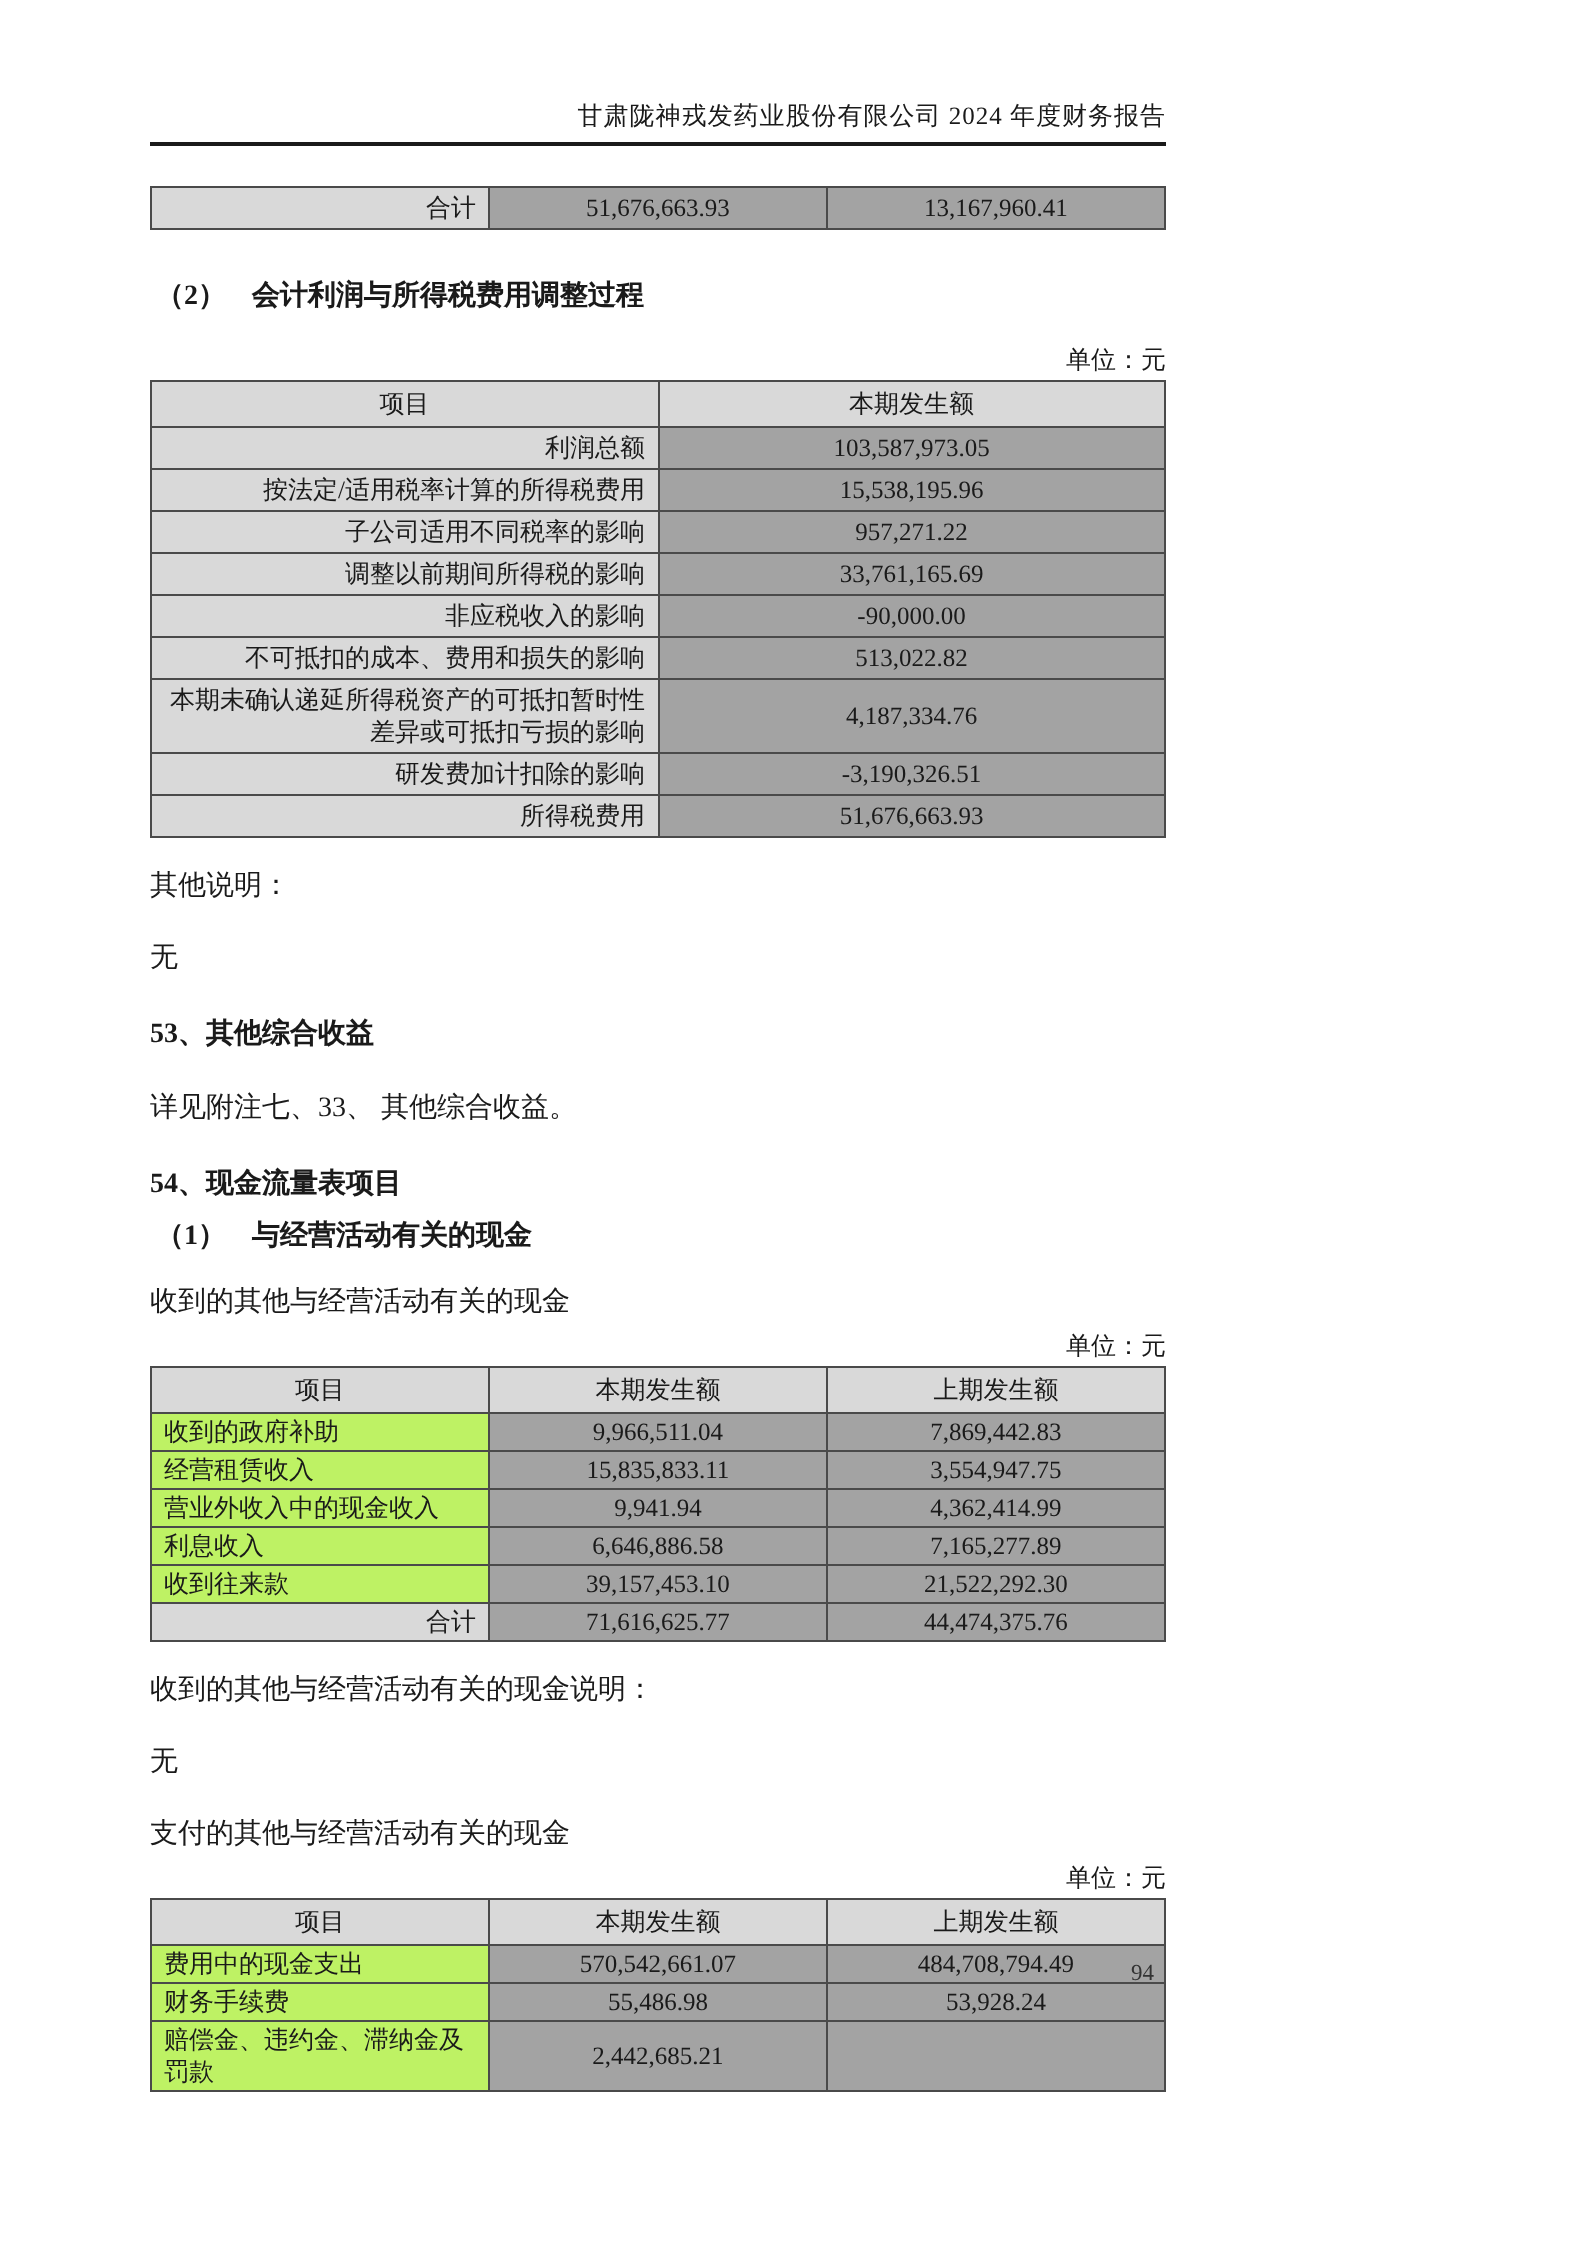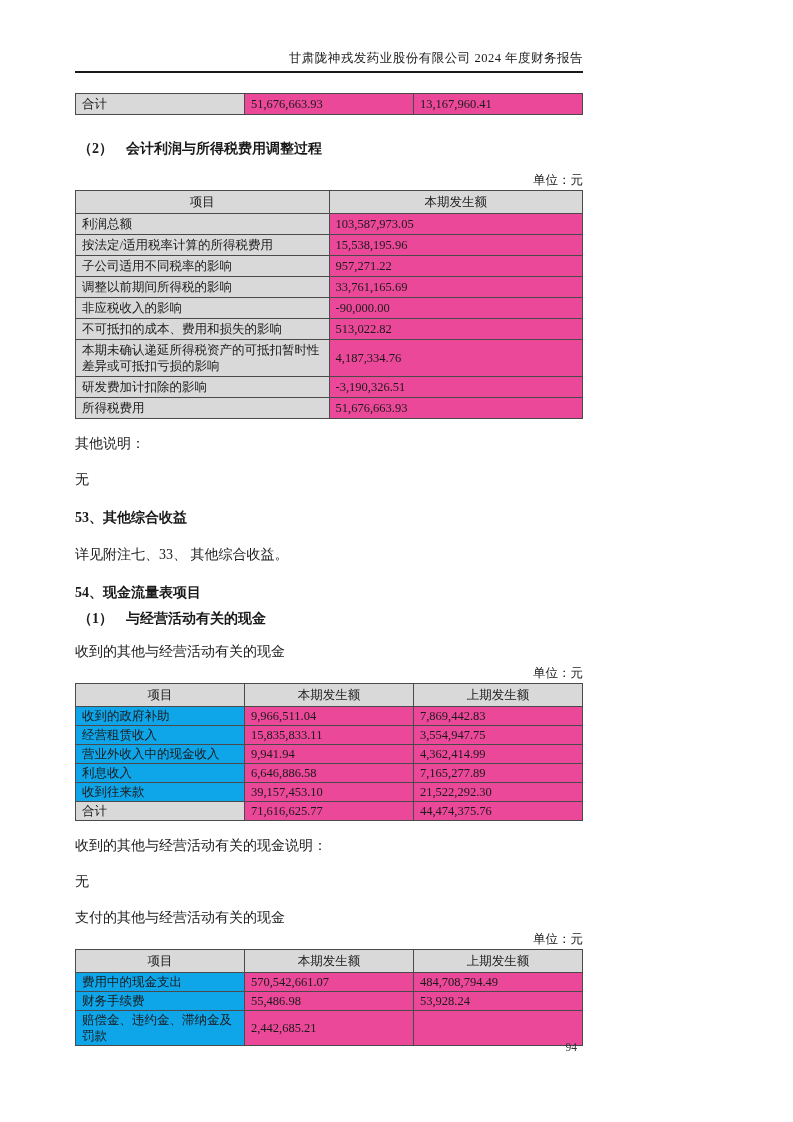--- a/index.html
+++ b/index.html
@@ -61,49 +61,49 @@
   }
   table.data-table th {
     background: #d9d9d9;
     text-align: center;
     padding: 3px 6px;
   }
   table.data-table td { padding: 2px 6px; }
   table.tight td { padding: 1px 6px; }
   td.label-cell {
     background: #d9d9d9;
-    text-align: left;
+    text-align: right;
   }
   td.num-cell {
-    text-align: left;
-    background: #ec4899;
+    text-align: center;
+    background: #a3a3a3;
     font-variant-numeric: tabular-nums;
   }
   td.plain-label {
-    background: #0ea5e9;
+    background: #bef264;
     text-align: left;
   }
   .col-half  { width: 50%; }
   .col-third { width: 33.33%; }
   
   .mt-table-top   { margin-top: 20px; }
   .mt-heading2    { margin-top: 25px; }
   .mt-unit        { margin-top: 14px; }
   .mt-table       { margin-top: 2px; }
   .mt-note        { margin-top: 17px; }
   .mt-para        { margin-top: 20px; }
   .mt-h53         { margin-top: 21px; }
   .mt-h54         { margin-top: 21px; }
   .mt-sub         { margin-top: 8px; }
   .mt-intro       { margin-top: 16px; }
   .mt-unit-small  { margin-top: 5px; }
   
   .page-number {
     position: absolute;
-    top: 1041px;
+    top: 981px;
     right: 79px;
     font-size: 11.5px;
     color: #333333;
   }
 </style>
 </head>
 <body>
 
 <div class="page">
 

